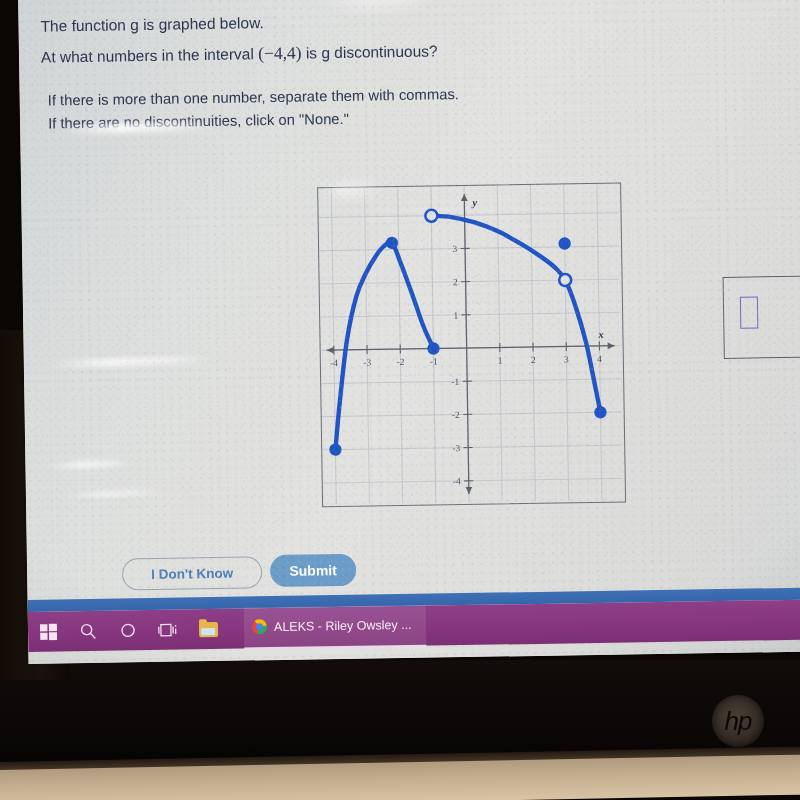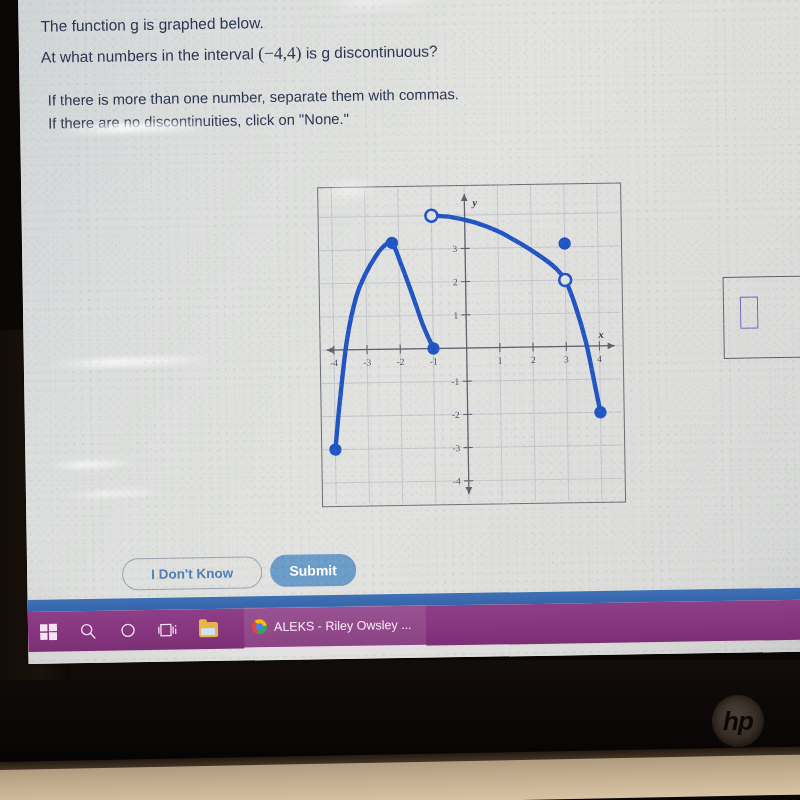--- a/index.html
+++ b/index.html
@@ -29,21 +29,21 @@
   .desk-edge{
     position:absolute;left:0;right:0;top:762px;height:10px;
     background:linear-gradient(180deg,#241a12,#4a3a2a);
     transform:skewY(-1.1deg);transform-origin:left top;
   }
   .hp-logo{
     position:absolute;left:712px;top:695px;width:52px;height:52px;
     border-radius:50%;
     background:radial-gradient(circle at 45% 40%,#4e4438 0%,#3a3129 55%,#221c16 100%);
     display:flex;align-items:center;justify-content:center;
-    color:#0b0806;font-style:italic;font-weight:700;font-size:26px;
+    color:#0b0806;font-style:italic;font-weight:400;font-size:26px;
     letter-spacing:-1px;line-height:1;
     box-shadow:0 0 10px rgba(0,0,0,.6) inset;
     opacity:.92;
   }
 
   
   #screen{
     position:absolute;left:18px;top:-8px;width:790px;height:672px;
     background:#d8dbda;
     transform:rotate(-0.9deg);

